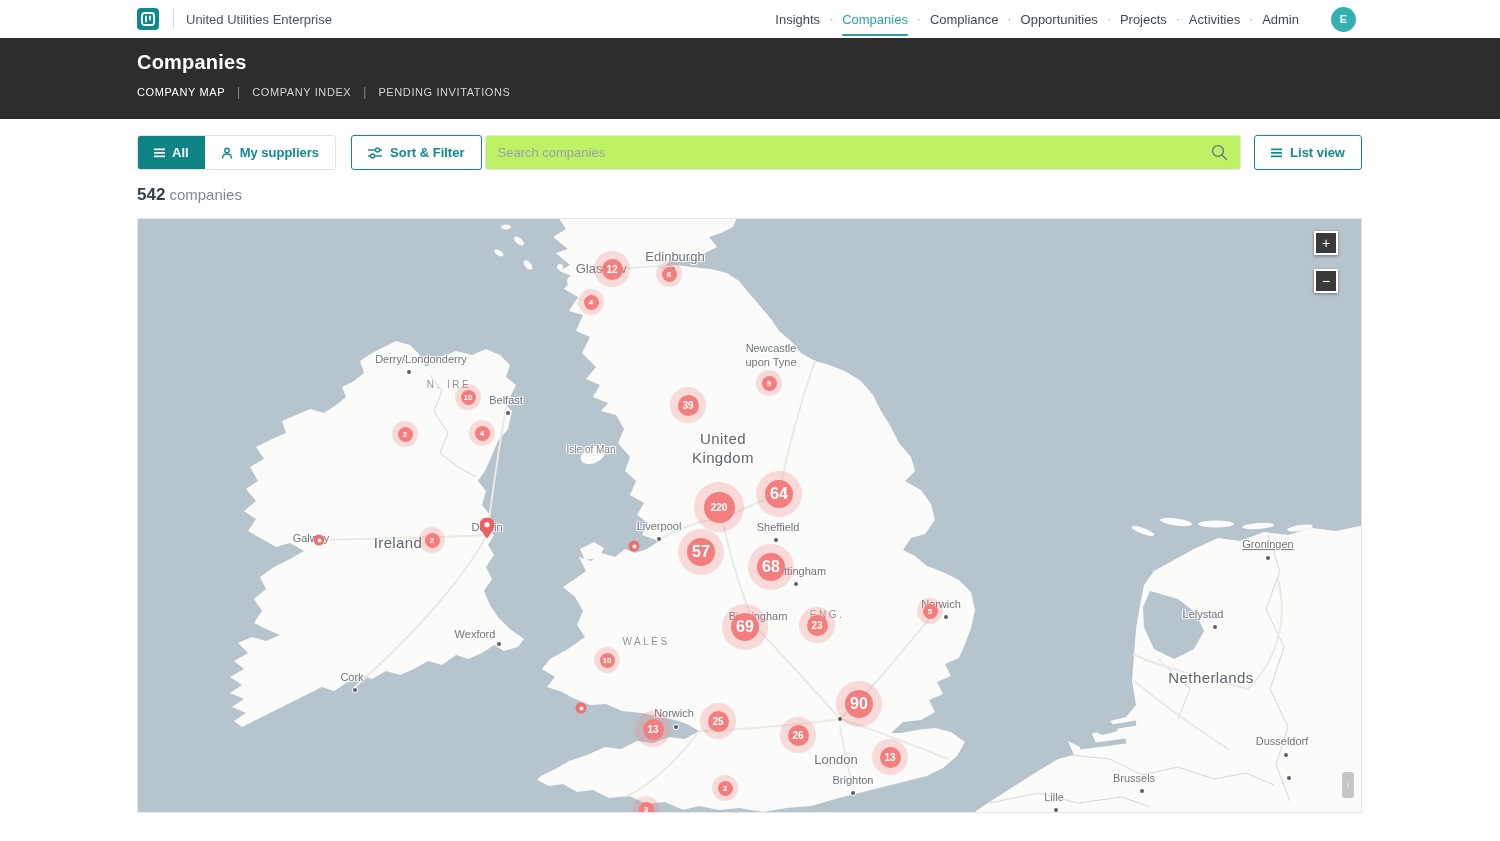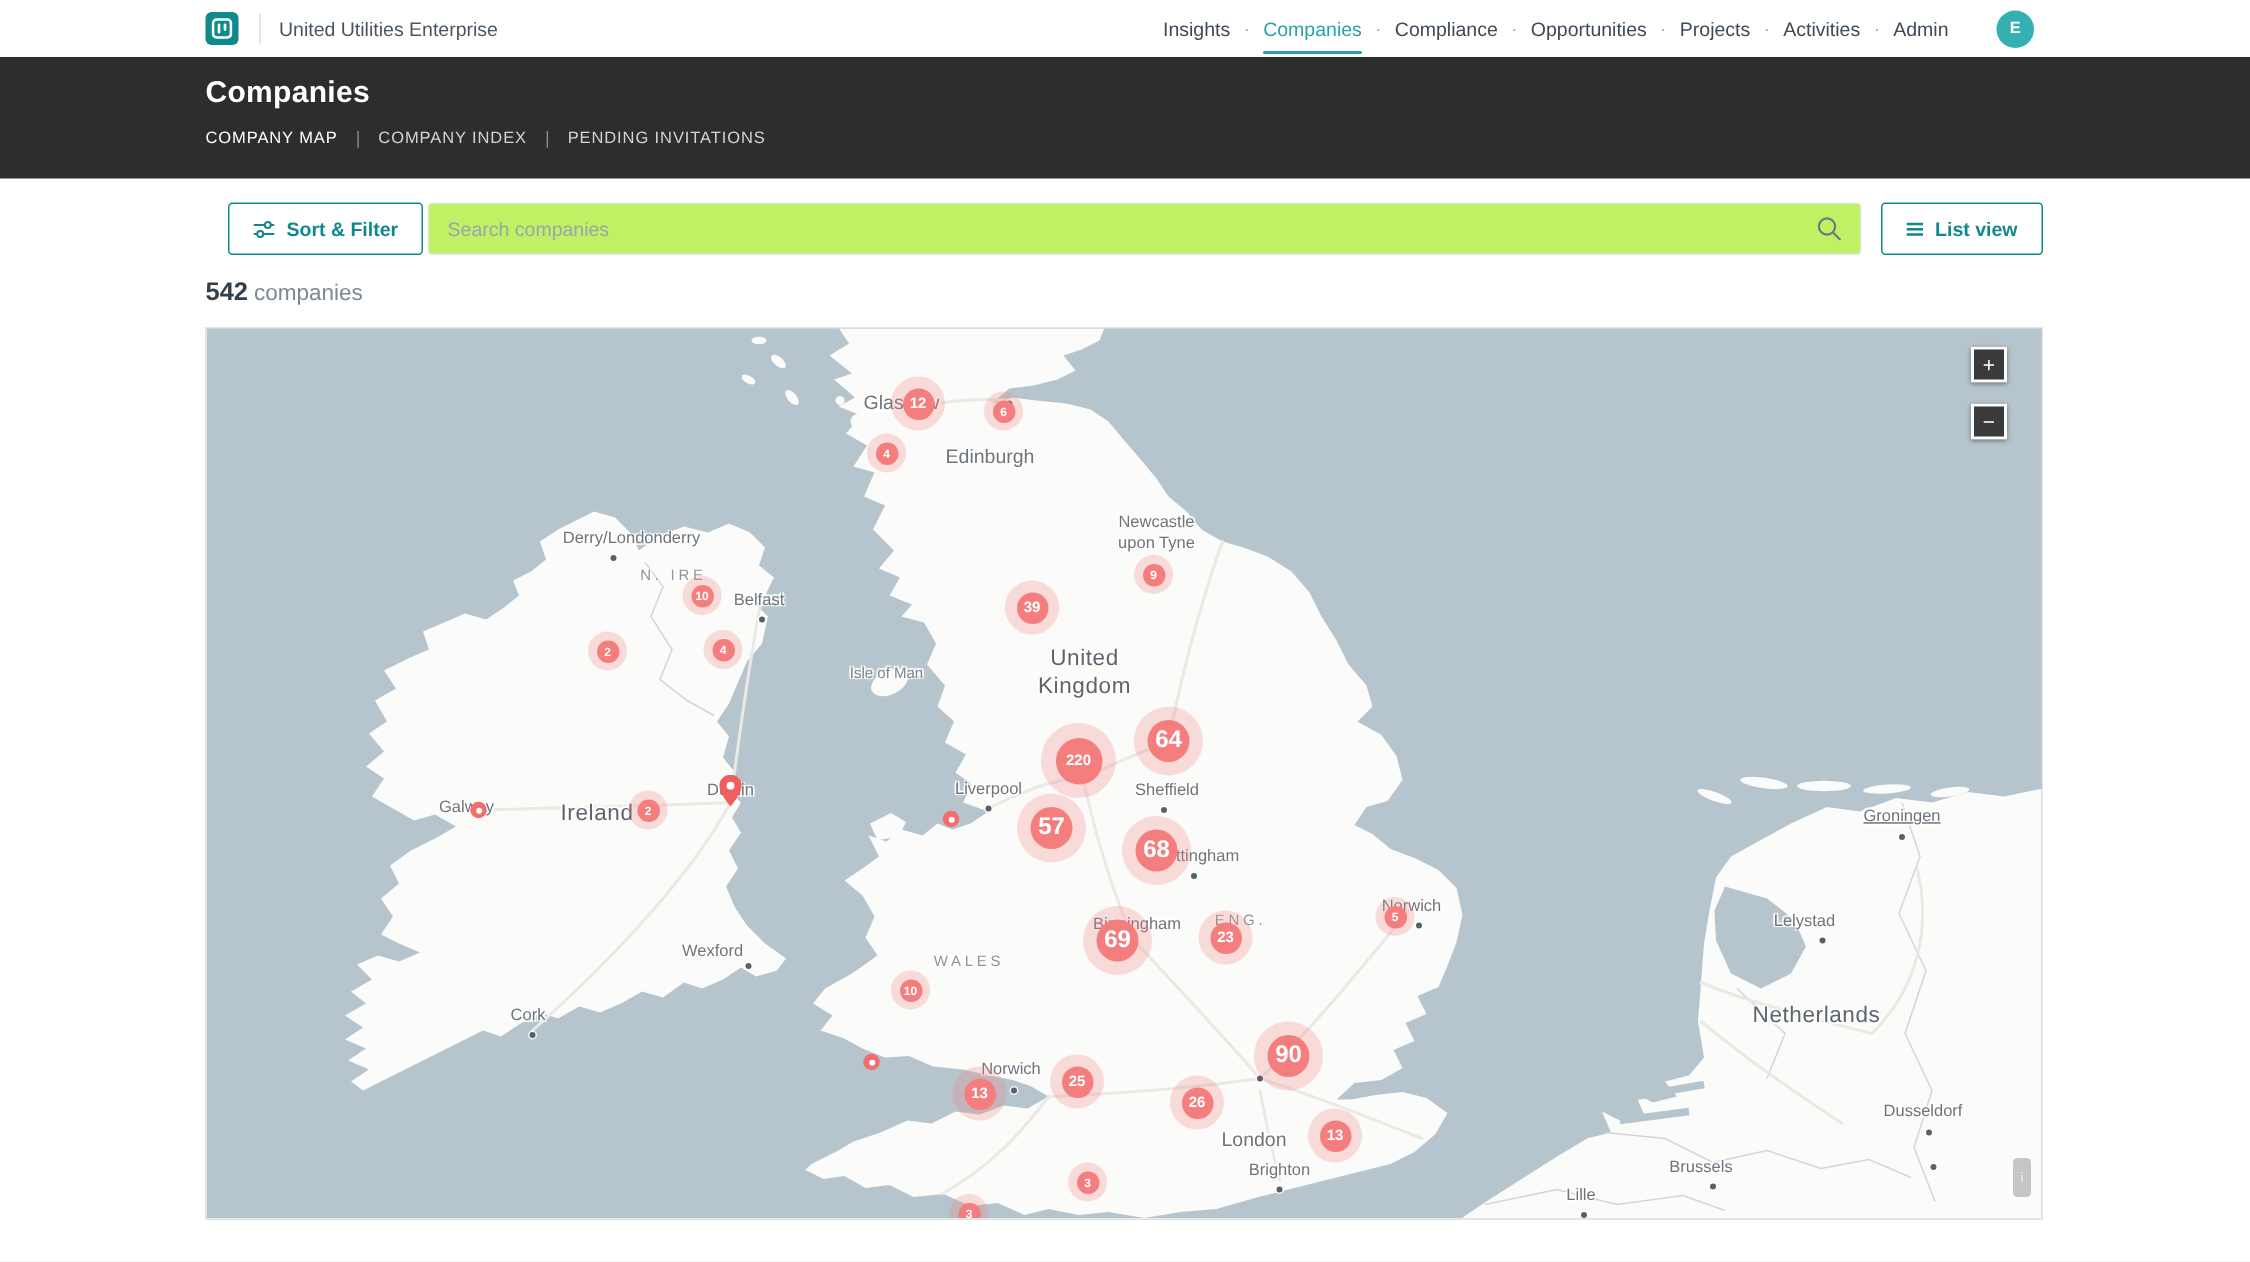--- a/index.html
+++ b/index.html
@@ -110,20 +110,37 @@
     <div class="subtabs">
       <span class="subtab active">COMPANY MAP</span>
       <span class="subtab-sep">|</span>
       <span class="subtab">COMPANY INDEX</span>
       <span class="subtab-sep">|</span>
       <span class="subtab">PENDING INVITATIONS</span>
     </div>
   </div>
 
   <div class="toolbar">
+    <div class="seg-group">
+      <div class="seg active">
+        <svg width="11" height="10" viewBox="0 0 11 10">
+          <rect x="0" y="0.5" width="11" height="1.7" fill="#fff"></rect>
+            <rect x="0" y="4" width="11" height="1.7" fill="#fff"></rect>
+            <rect x="0" y="7.5" width="11" height="1.7" fill="#fff"></rect>
+        </svg>
+        <span>All</span>
+      </div>
+      <div class="seg">
+        <svg width="12" height="12" viewBox="0 0 12 12">
+          <circle cx="6" cy="3.4" r="2.2" fill="none" stroke="#10898c" stroke-width="1.4"></circle>
+          <path d="M1.6 11 C1.6 8.4 3.5 7 6 7 C8.5 7 10.4 8.4 10.4 11" fill="none" stroke="#10898c" stroke-width="1.4" stroke-linecap="round"></path>
+        </svg>
+        <span>My suppliers</span>
+      </div>
+    </div>
 
     <button class="btn-outline sortfilter">
       <svg width="14" height="12" viewBox="0 0 14 12">
         <line x1="0" y1="3" x2="14" y2="3" stroke="#10898c" stroke-width="1.4"></line>
         <circle cx="9.5" cy="3" r="2" fill="#fff" stroke="#10898c" stroke-width="1.4"></circle>
         <line x1="0" y1="9" x2="14" y2="9" stroke="#10898c" stroke-width="1.4"></line>
         <circle cx="4.5" cy="9" r="2" fill="#fff" stroke="#10898c" stroke-width="1.4"></circle>
       </svg>
       <span>Sort &amp; Filter</span>
     </button>
@@ -207,21 +224,21 @@
         <path d="M349,316 C355,270 362,220 369,184"></path>
         <path d="M474,52 C495,48 515,46 535,48"></path>
         <path d="M996,436 C1030,450 1070,460 1110,470"></path>
         <path d="M1110,470 C1140,440 1150,400 1140,360"></path>
         <path d="M996,462 C1030,490 1060,510 1090,530"></path>
       </g>
     </svg>
 
     <div class="layer" id="layer-labels">
         <div class="map-label citylg" style="left: 463px; top: 50px;">Glasgow</div>
-        <div class="map-label citylg" style="left: 522px; top: 38px; margin-top: 48px;">Edinburgh</div>
+        <div class="map-label citylg" style="left: 537px; top: 38px;">Edinburgh</div>
         <div class="label-dot" style="left: 535px; top: 50px;"></div>
         <div class="map-label city" style="left: 633px; top: 137px;">Newcastle
 upon Tyne</div>
         <div class="label-dot" style="left: 633px; top: 160px;"></div>
         <div class="map-label city" style="left: 283px; top: 141px;">Derry/Londonderry</div>
         <div class="label-dot" style="left: 271px; top: 153px;"></div>
         <div class="map-label area" style="left: 311px; top: 166px;">N. IRE</div>
         <div class="map-label city" style="left: 368px; top: 182px;">Belfast</div>
         <div class="label-dot" style="left: 370px; top: 194px;"></div>
         <div class="map-label small" style="left: 453px; top: 231px;">Isle of Man</div>

